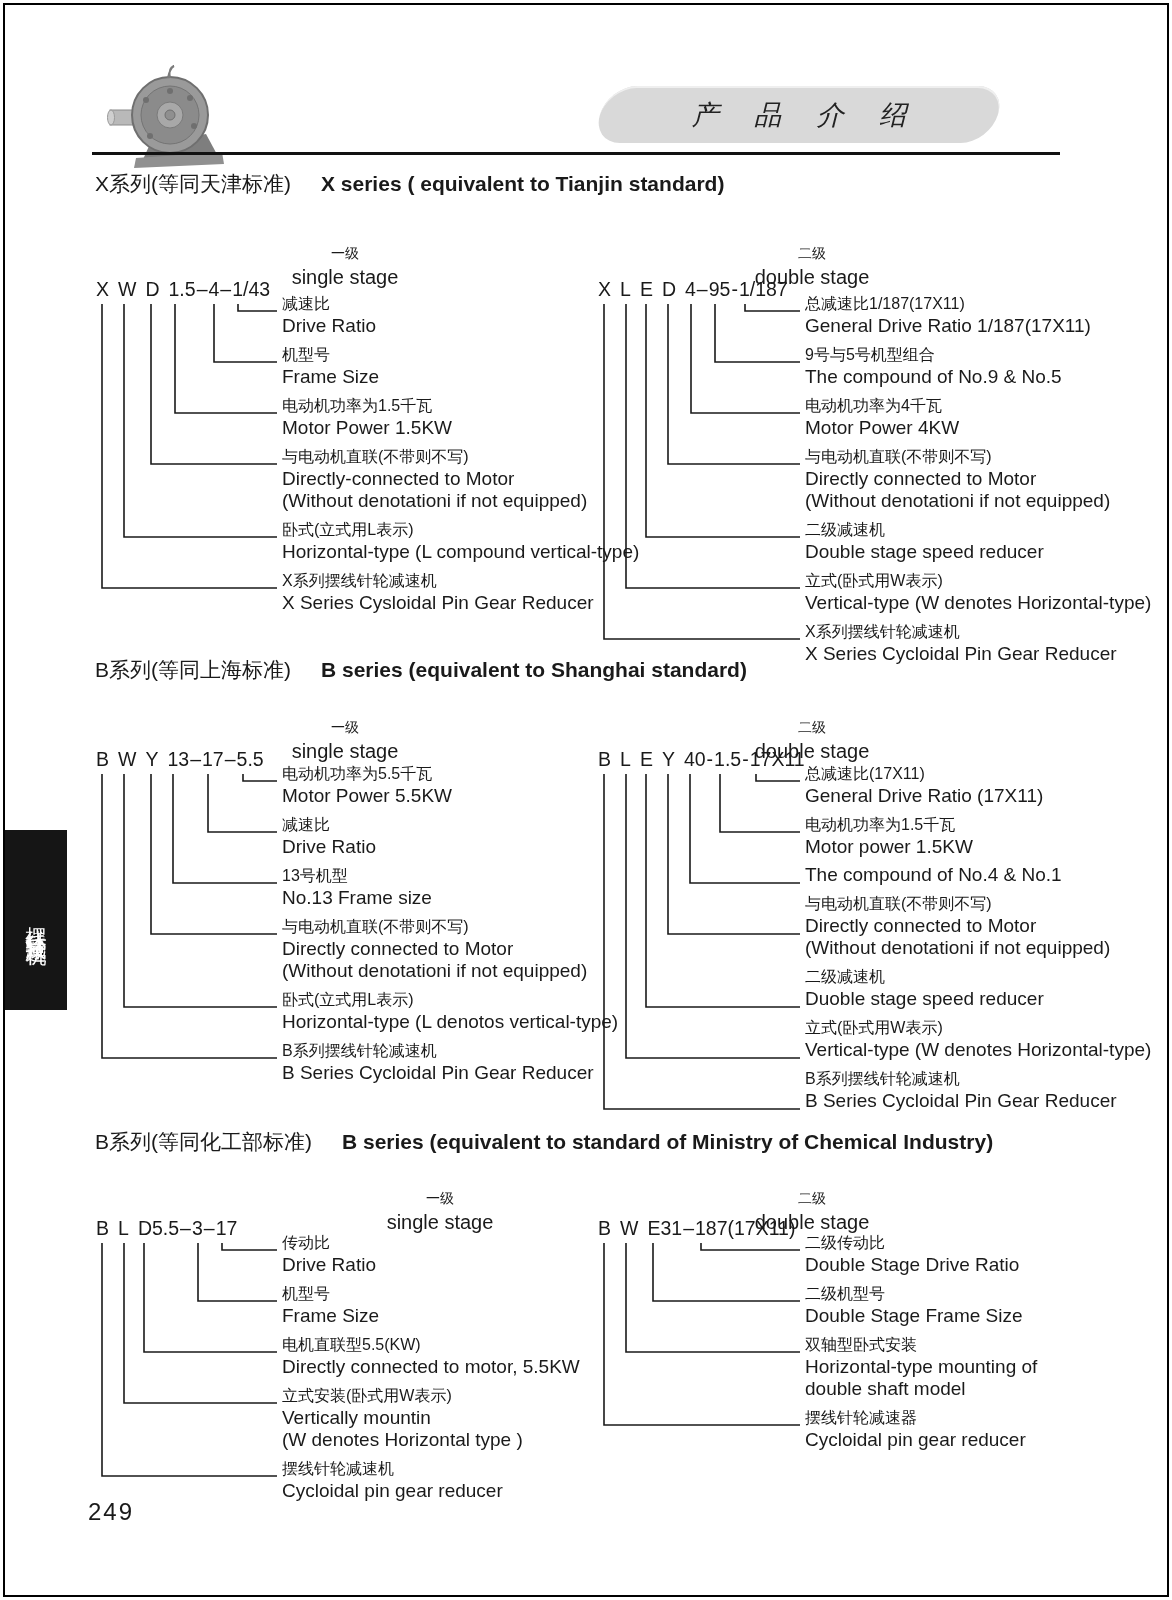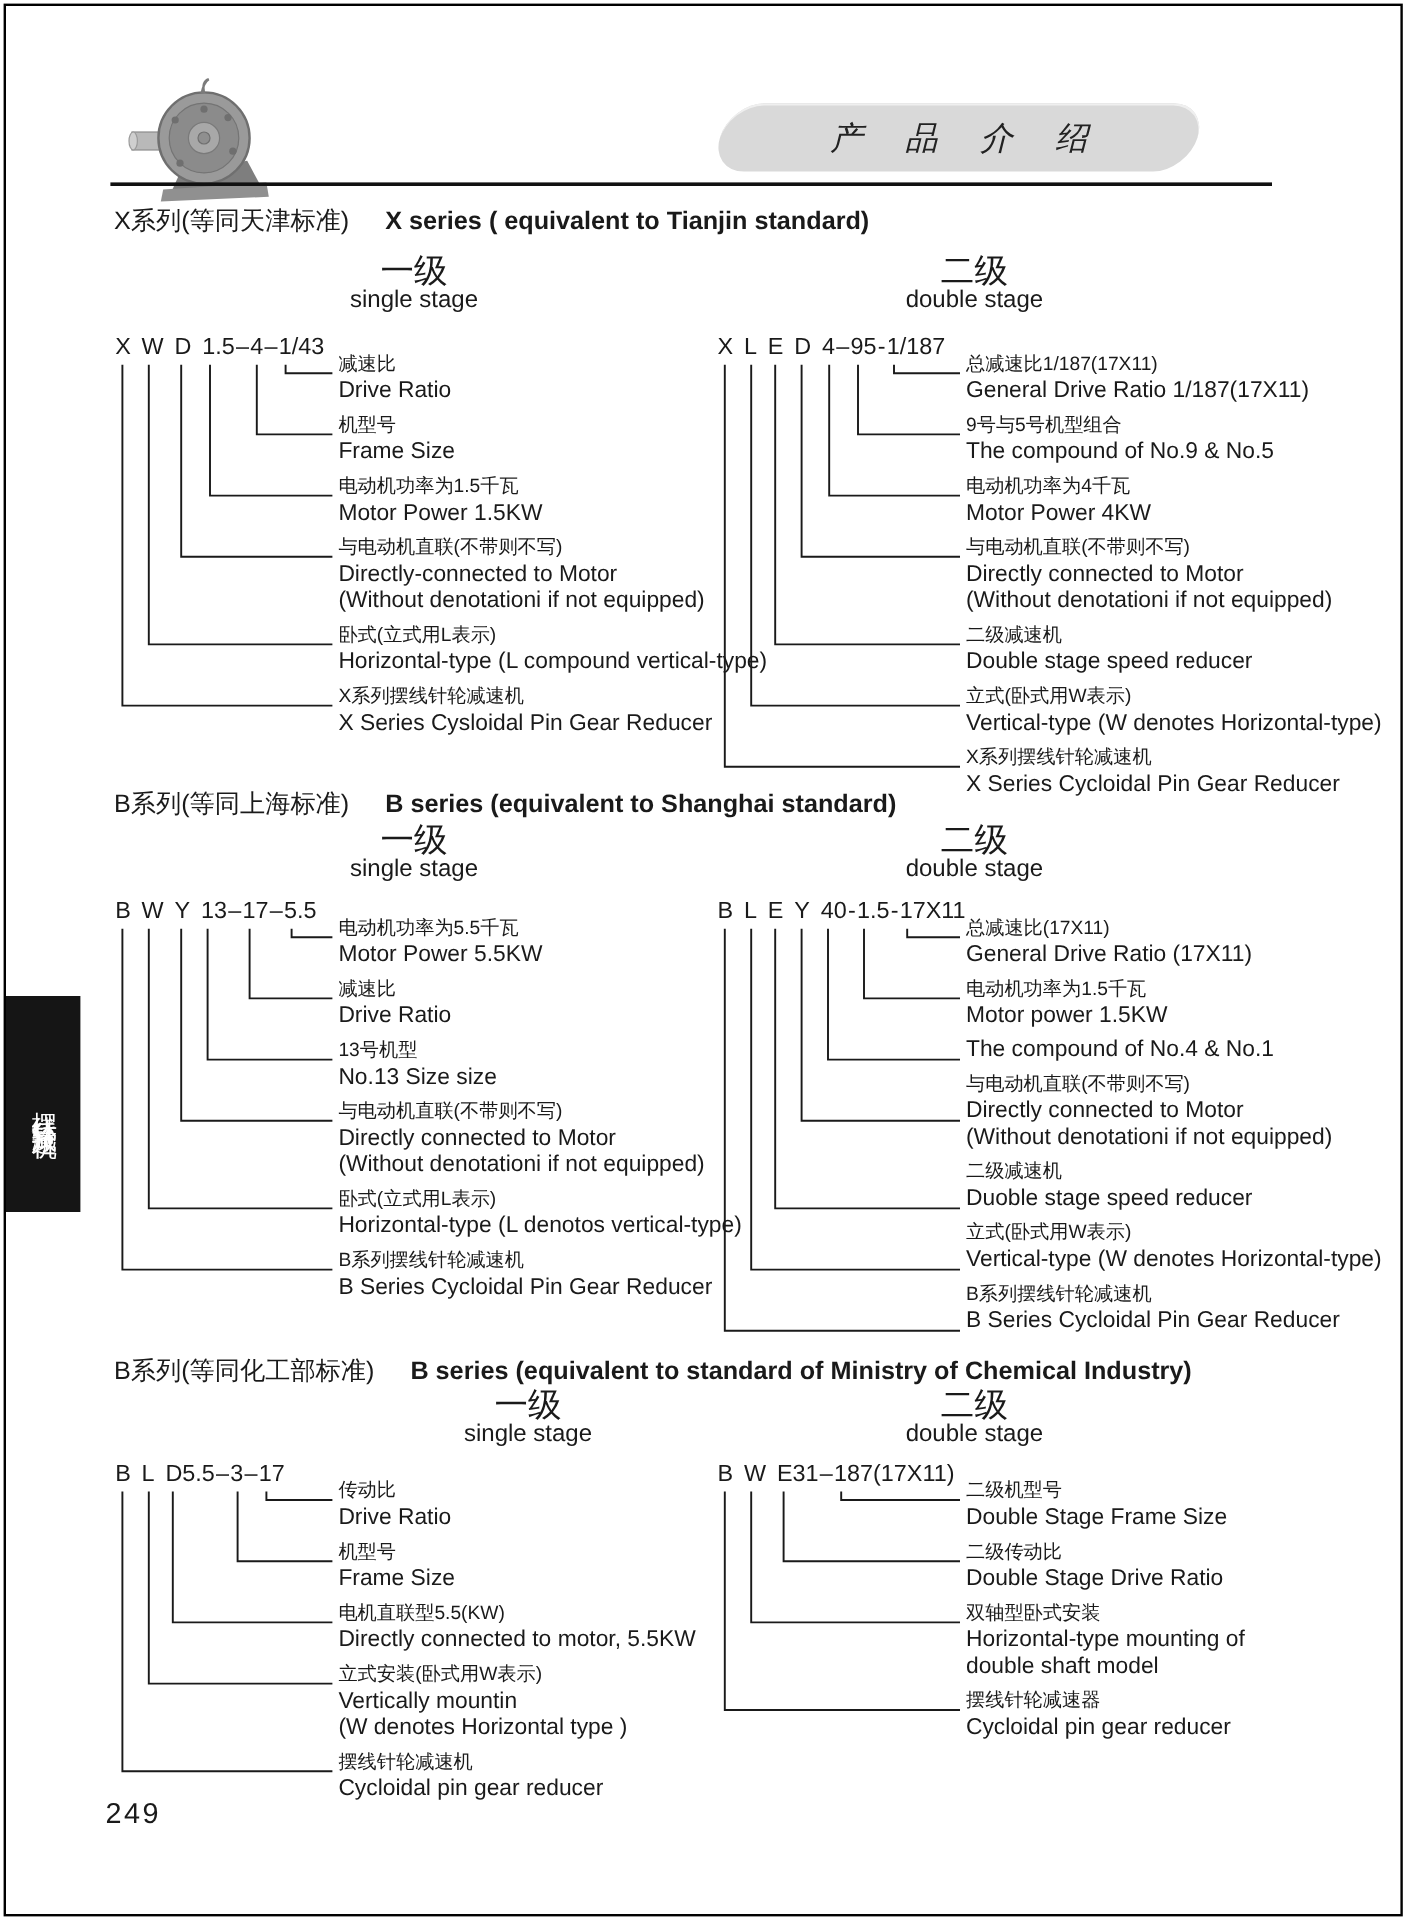--- a/index.html
+++ b/index.html
@@ -19,21 +19,21 @@
   .banner-text{
     transform:skewX(17deg);font-size:27px;font-style:italic;color:#222;
     letter-spacing:14px;padding-left:14px;white-space:nowrap;font-weight:500;
   }
   .top-rule{position:absolute;left:92px;top:152px;width:968px;height:3px;background:#111;}
 
   .sec{position:absolute;left:0;width:1172px;height:0;}
   .sec-title{position:absolute;left:95px;top:0;font-size:21px;white-space:nowrap;font-weight:500;}
   .sec-title .t-en{margin-left:30px;font-weight:700;}
   .stage{position:absolute;width:220px;text-align:center;}
-  .stage .zh{font-size:28px;line-height:24px;}
+  .stage .zh{font-size:14px;line-height:24px;margin-top:27px;}
   .stage .en{font-size:20px;line-height:24px;}
 
   .diagram{position:absolute;}
   .code{white-space:nowrap;font-size:19.5px;line-height:22px;}
   .code span{display:inline-block;}
   .labels{position:absolute;left:var(--label-left);top:14px;}
   .item{margin-bottom:6px;}
   .item .zh{font-size:16px;line-height:23px;white-space:nowrap;}
   .item .en{font-size:19px;line-height:22px;white-space:nowrap;}
   .connectors{position:absolute;left:0;top:0;overflow:visible;pointer-events:none;}
@@ -189,21 +189,21 @@
           <div class="item">
             <div class="zh">电动机功率为5.5千瓦</div>
             <div class="en">Motor Power 5.5KW</div>
           </div>
           <div class="item">
             <div class="zh">减速比</div>
             <div class="en">Drive Ratio</div>
           </div>
           <div class="item">
             <div class="zh">13号机型</div>
-            <div class="en">No.13 Size size</div>
+            <div class="en">No.13 Frame size</div>
           </div>
           <div class="item">
             <div class="zh">与电动机直联(不带则不写)</div>
             <div class="en">Directly connected to Motor</div>
             <div class="en">(Without denotationi if not equipped)</div>
           </div>
           <div class="item">
             <div class="zh">卧式(立式用L表示)</div>
             <div class="en">Horizontal-type (L denotos vertical-type)</div>
           </div>
@@ -307,26 +307,26 @@
           <path d="M102,26 L102,84 L181,84" fill="none" stroke="#1a1a1a" stroke-width="1.6"></path>
           <path d="M48,26 L48,135 L181,135" fill="none" stroke="#1a1a1a" stroke-width="1.6"></path>
           <path d="M28,26 L28,186 L181,186" fill="none" stroke="#1a1a1a" stroke-width="1.6"></path>
           <path d="M6,26 L6,259 L181,259" fill="none" stroke="#1a1a1a" stroke-width="1.6"></path>
         </svg>
       </div>
     <div class="diagram" style="left:598px;top:89px;width:560px;--label-left:207px">
         <div class="code"><span class="seg" style="margin-right: 9px;">B</span><span class="seg" style="margin-right: 9px;">W</span><span class="seg" style="margin-right: 1px;">E31</span><span class="seg dash" style="margin-right: 1px;">–</span><span class="seg" style="margin-right: 0px;">187(17X11)</span></div>
         <div class="labels">
           <div class="item">
+            <div class="zh">二级传动比</div>
+            <div class="en">Double Stage Drive Ratio</div>
+          </div>
+          <div class="item">
             <div class="zh">二级机型号</div>
             <div class="en">Double Stage Frame Size</div>
-          </div>
-          <div class="item">
-            <div class="zh">二级传动比</div>
-            <div class="en">Double Stage Drive Ratio</div>
           </div>
           <div class="item">
             <div class="zh">双轴型卧式安装</div>
             <div class="en">Horizontal-type mounting of</div>
             <div class="en">double shaft model</div>
           </div>
           <div class="item">
             <div class="zh">摆线针轮减速器</div>
             <div class="en">Cycloidal pin gear reducer</div>
           </div>

